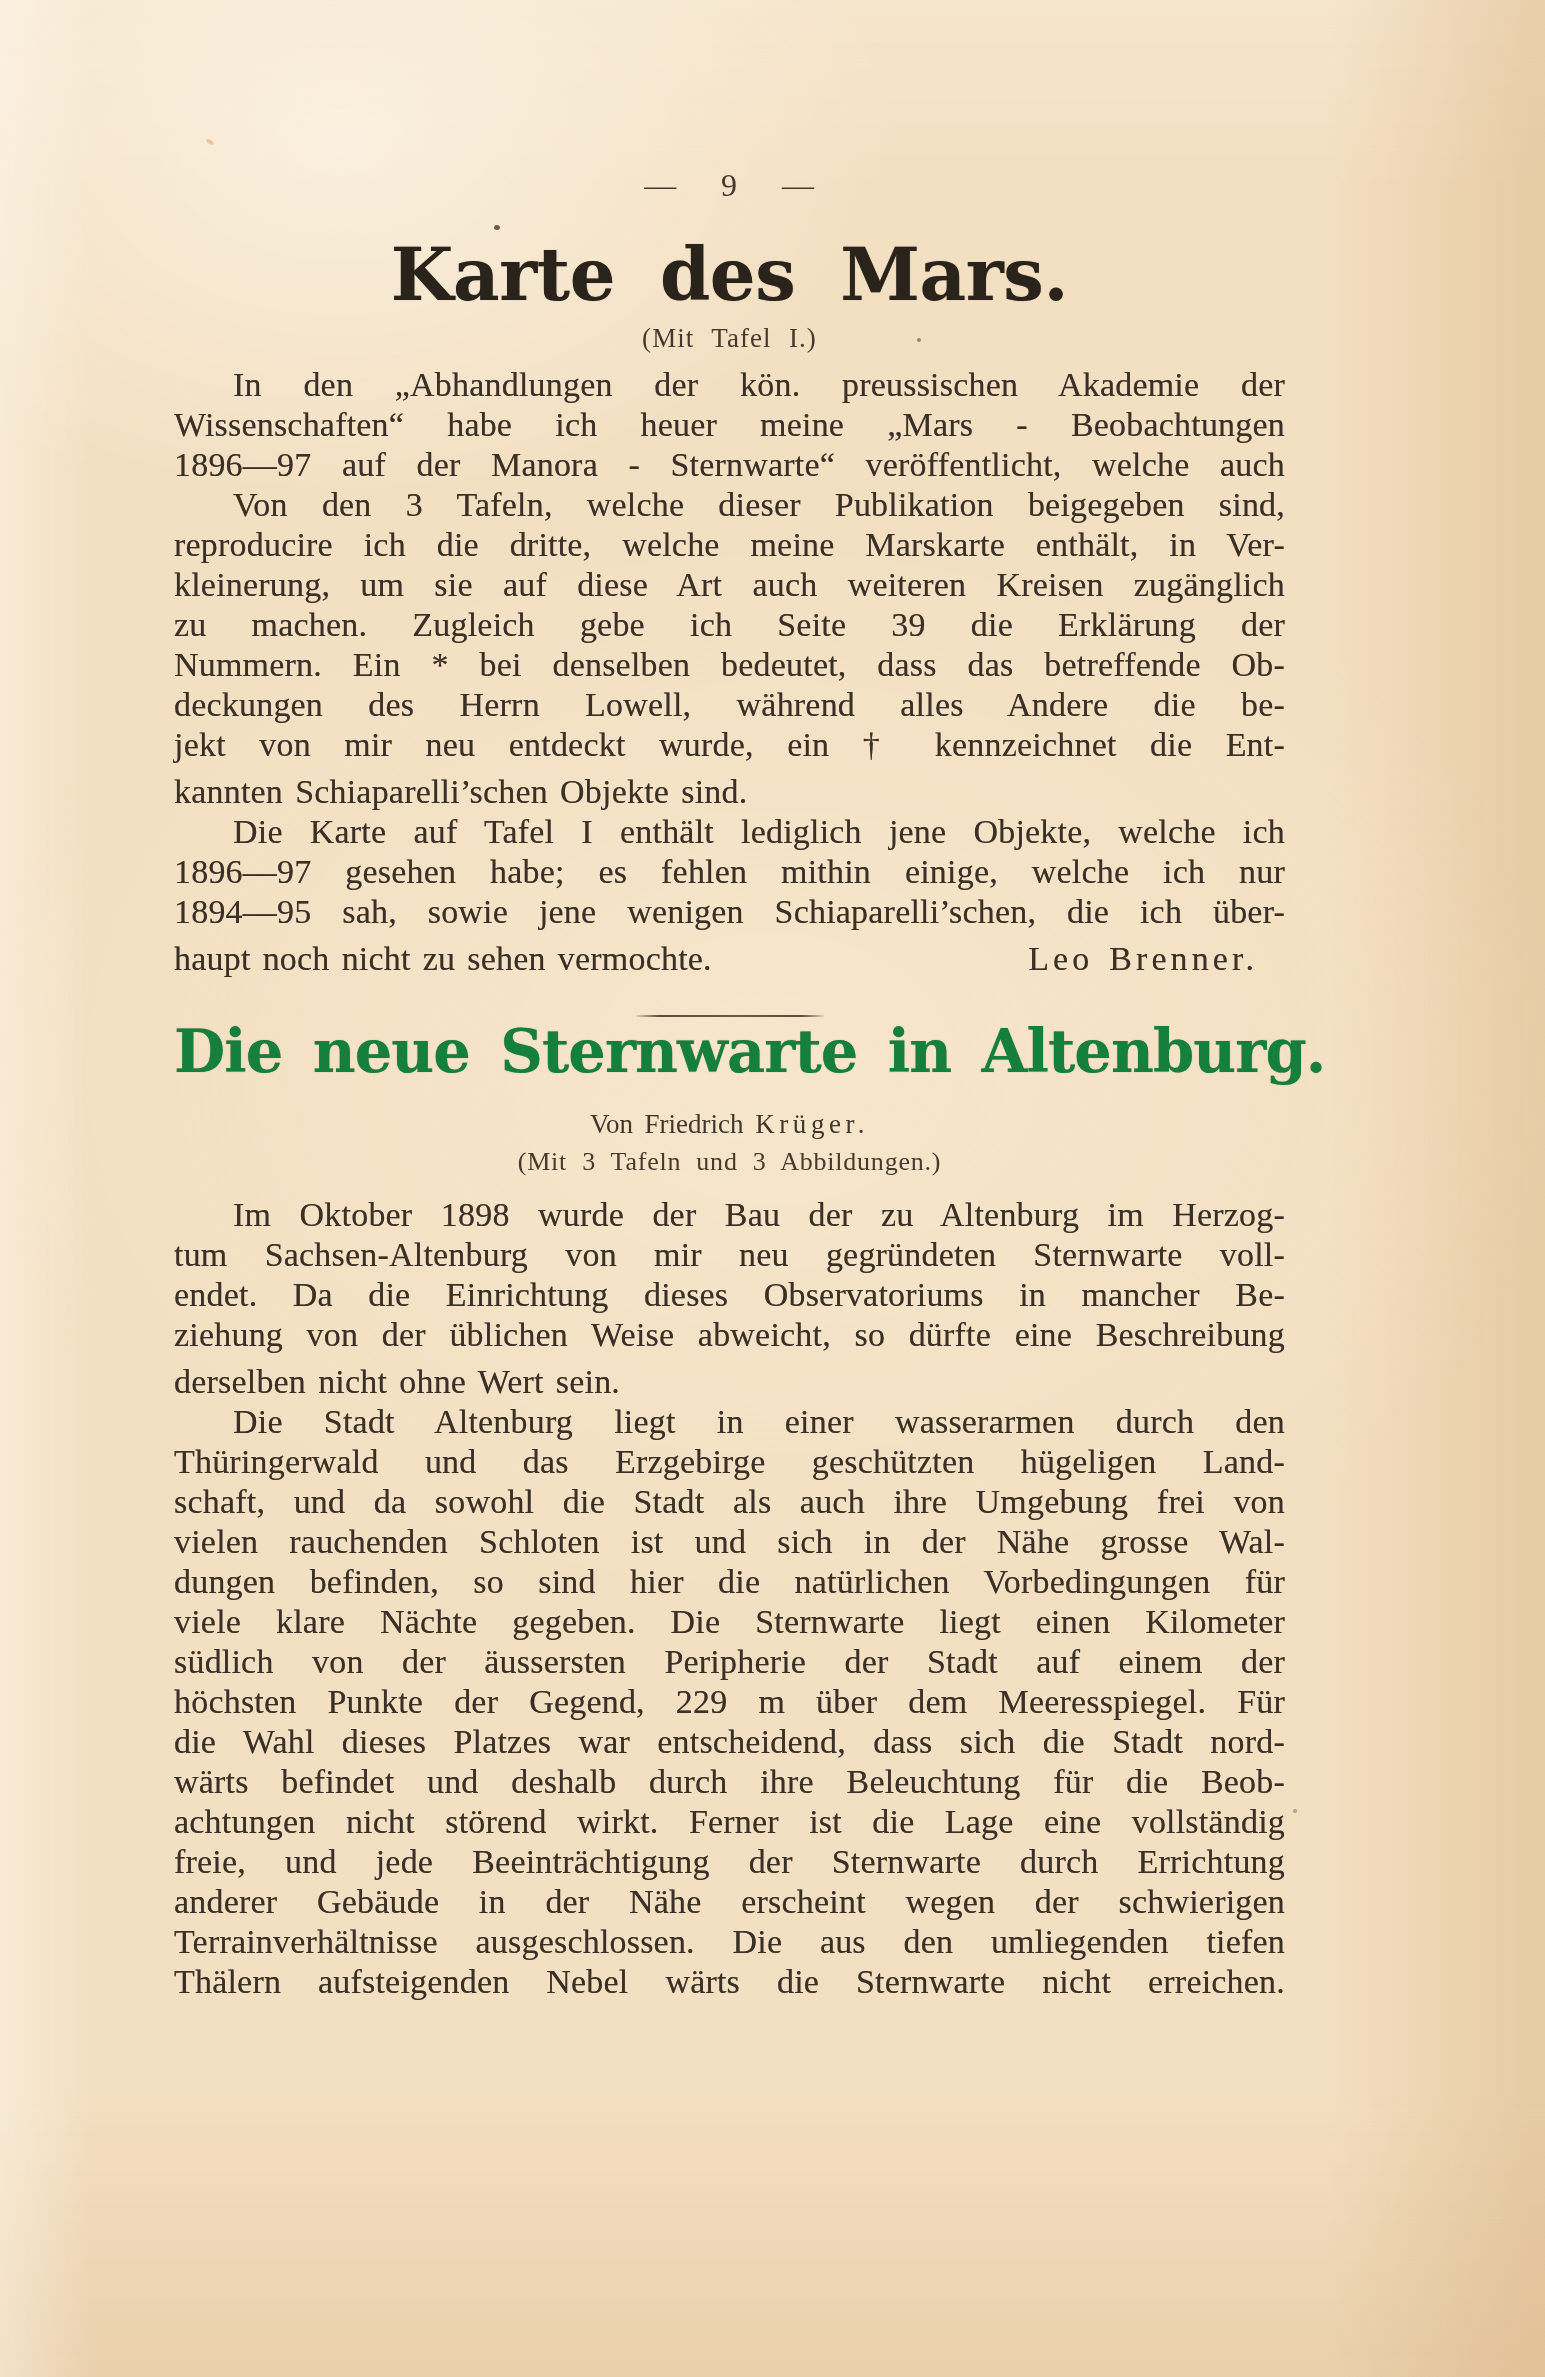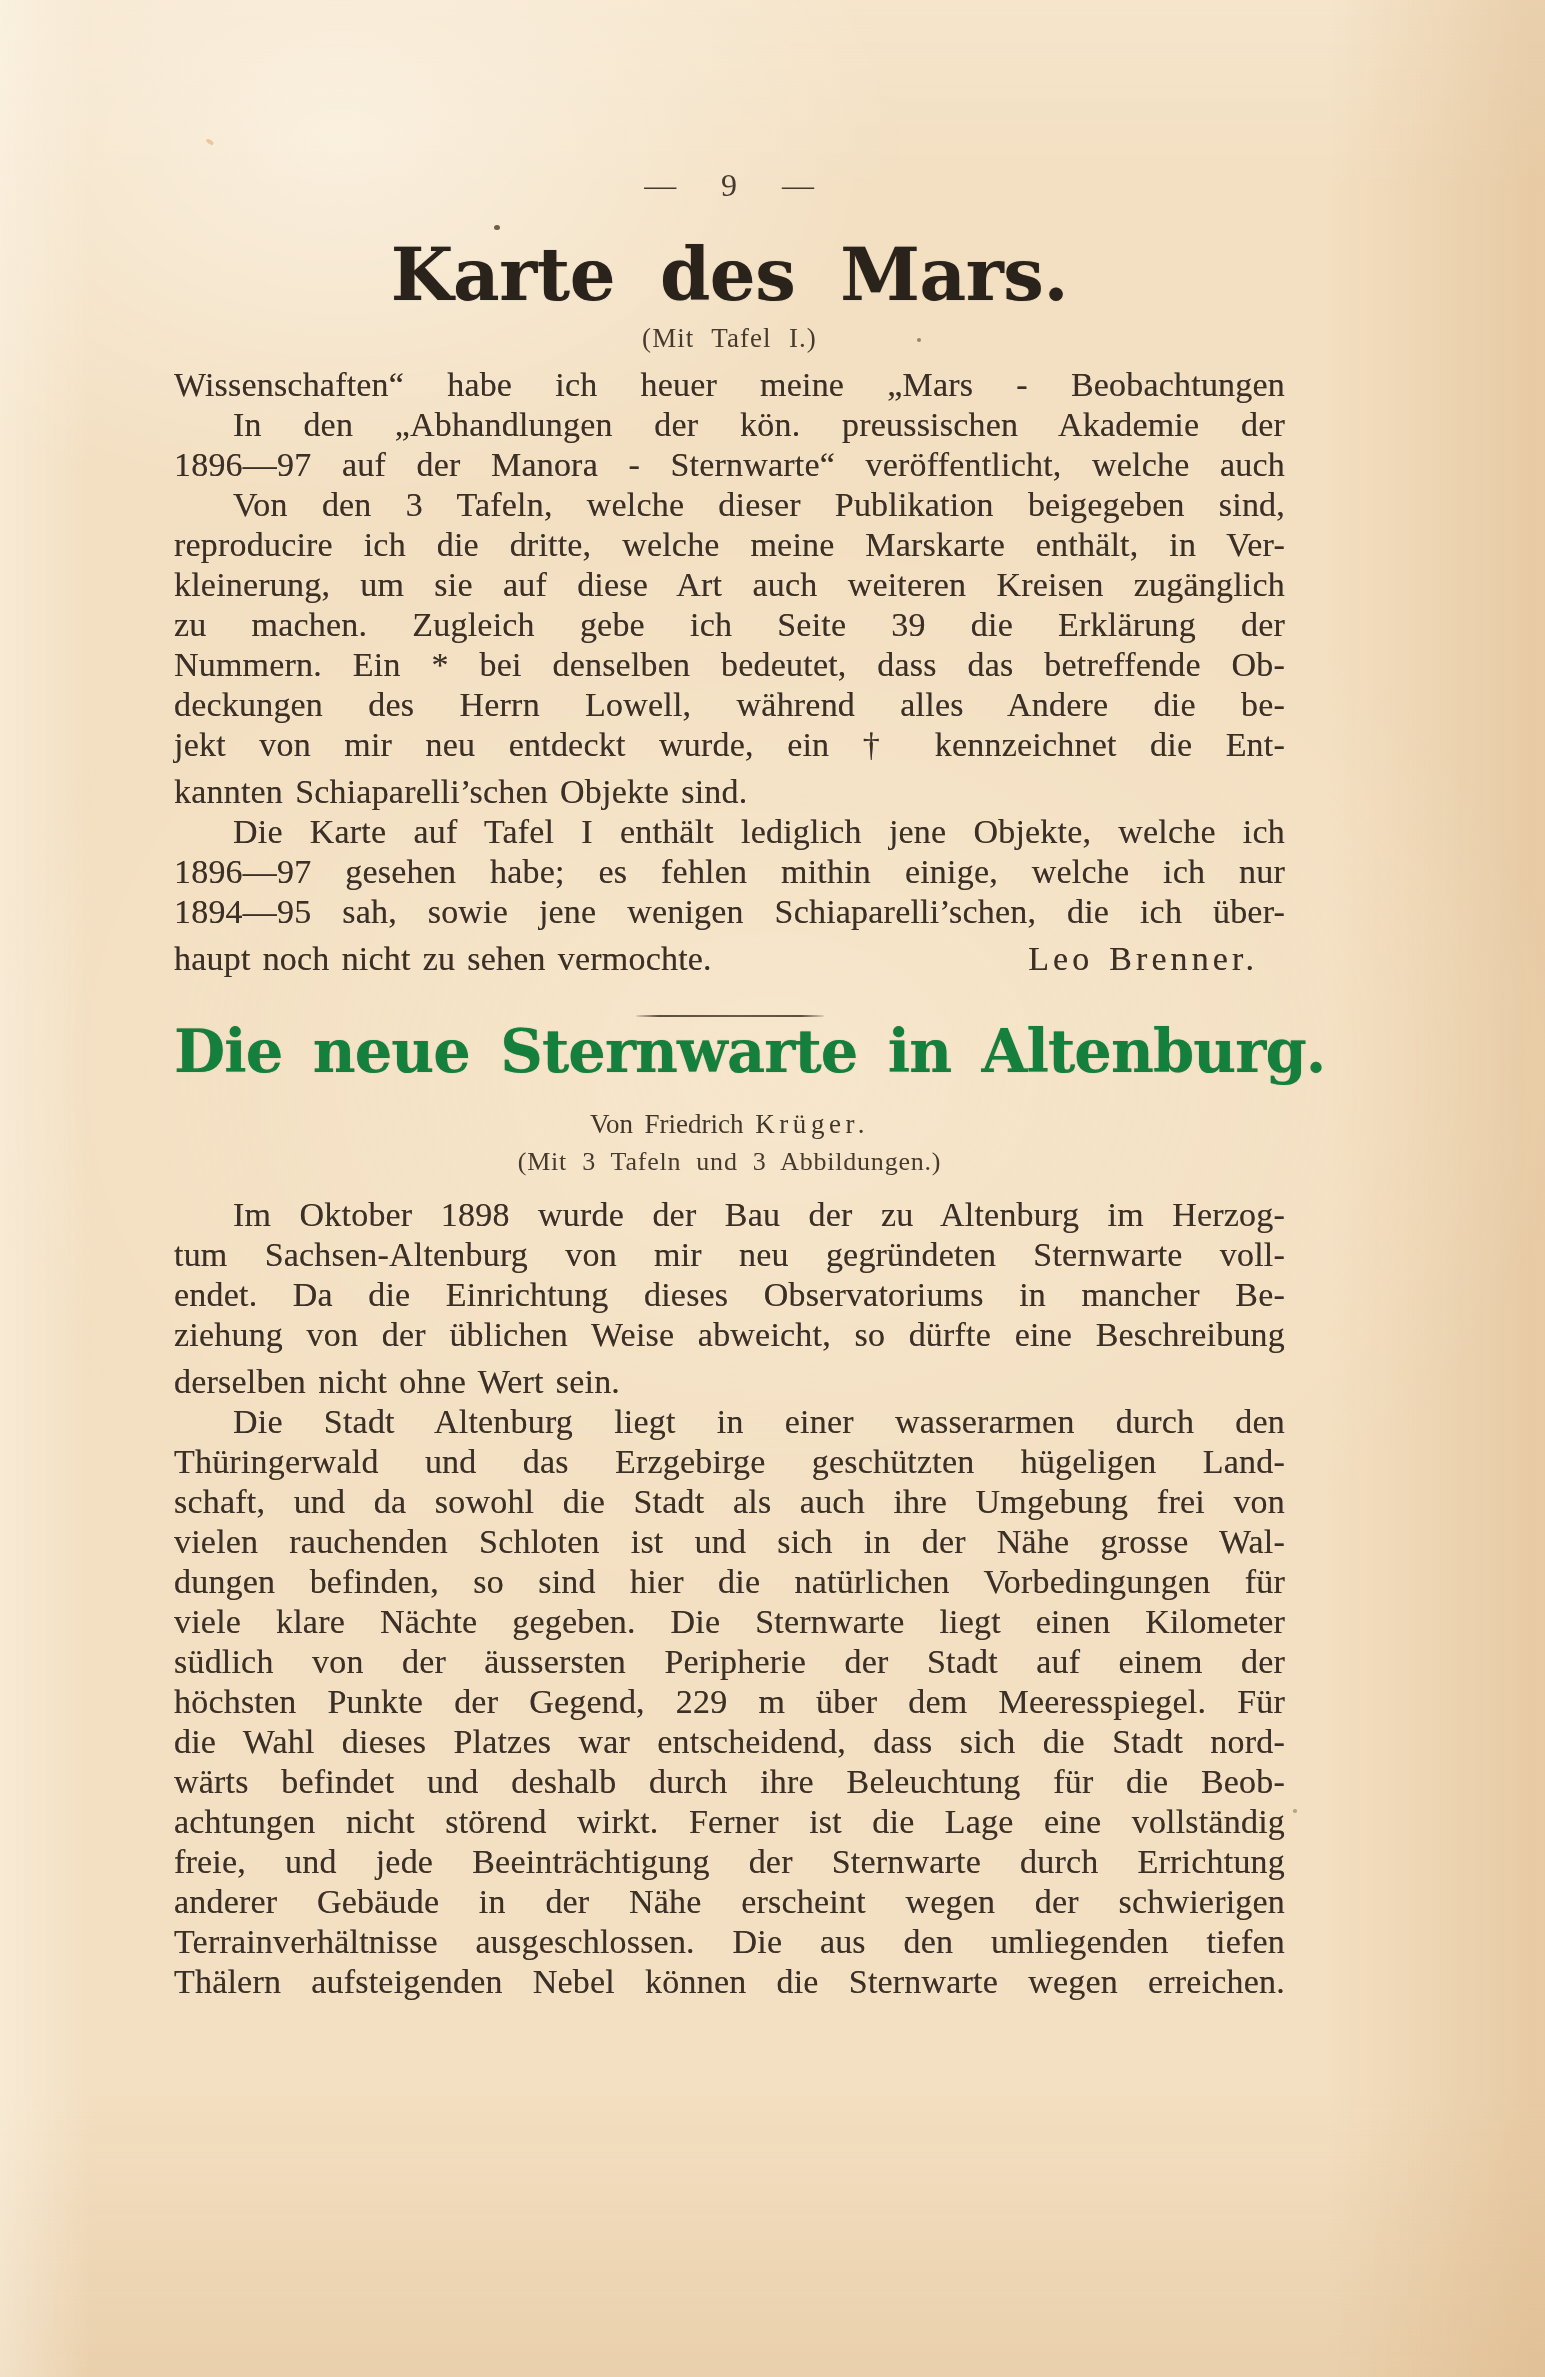--- a/index.html
+++ b/index.html
@@ -152,22 +152,22 @@
     <span>—</span>
     <span>9</span>
     <span>—</span>
   </div>
 
   <div class="h1">Karte des Mars.</div>
   <div class="subhead">(Mit Tafel I.)</div>
 
   <div class="paras">
       <div class="para">
+        <div class="line indent">In den „Abhandlungen der kön. preussischen Akademie der</div>
         <div class="line">Wissenschaften“ habe ich heuer meine „Mars - Beobachtungen</div>
-        <div class="line indent">In den „Abhandlungen der kön. preussischen Akademie der</div>
         <div class="line">1896—97 auf der Manora - Sternwarte“ veröffentlicht, welche auch</div>
       </div>
       <div class="para">
         <div class="line indent">Von den 3 Tafeln, welche dieser Publikation beigegeben sind,</div>
         <div class="line">reproducire ich die dritte, welche meine Marskarte enthält, in Ver-</div>
         <div class="line">kleinerung, um sie auf diese Art auch weiteren Kreisen zugänglich</div>
         <div class="line">zu machen. Zugleich gebe ich Seite 39 die Erklärung der</div>
         <div class="line">Nummern. Ein * bei denselben bedeutet, dass das betreffende Ob-</div>
         <div class="line">deckungen des Herrn Lowell, während alles Andere die be-</div>
         <div class="line">jekt von mir neu entdeckt wurde, ein † kennzeichnet die Ent-</div>
@@ -210,18 +210,18 @@
         <div class="line">dungen befinden, so sind hier die natürlichen Vorbedingungen für</div>
         <div class="line">viele klare Nächte gegeben. Die Sternwarte liegt einen Kilometer</div>
         <div class="line">südlich von der äussersten Peripherie der Stadt auf einem der</div>
         <div class="line">höchsten Punkte der Gegend, 229 m über dem Meeresspiegel. Für</div>
         <div class="line">die Wahl dieses Platzes war entscheidend, dass sich die Stadt nord-</div>
         <div class="line">wärts befindet und deshalb durch ihre Beleuchtung für die Beob-</div>
         <div class="line">achtungen nicht störend wirkt. Ferner ist die Lage eine vollständig</div>
         <div class="line">freie, und jede Beeinträchtigung der Sternwarte durch Errichtung</div>
         <div class="line">anderer Gebäude in der Nähe erscheint wegen der schwierigen</div>
         <div class="line">Terrainverhältnisse ausgeschlossen. Die aus den umliegenden tiefen</div>
-        <div class="line">Thälern aufsteigenden Nebel können die Sternwarte wegen erreichen.</div>
+        <div class="line">Thälern aufsteigenden Nebel wärts die Sternwarte nicht erreichen.</div>
       </div>
     </div>
 
 </div>
 
 
 </body></html>

